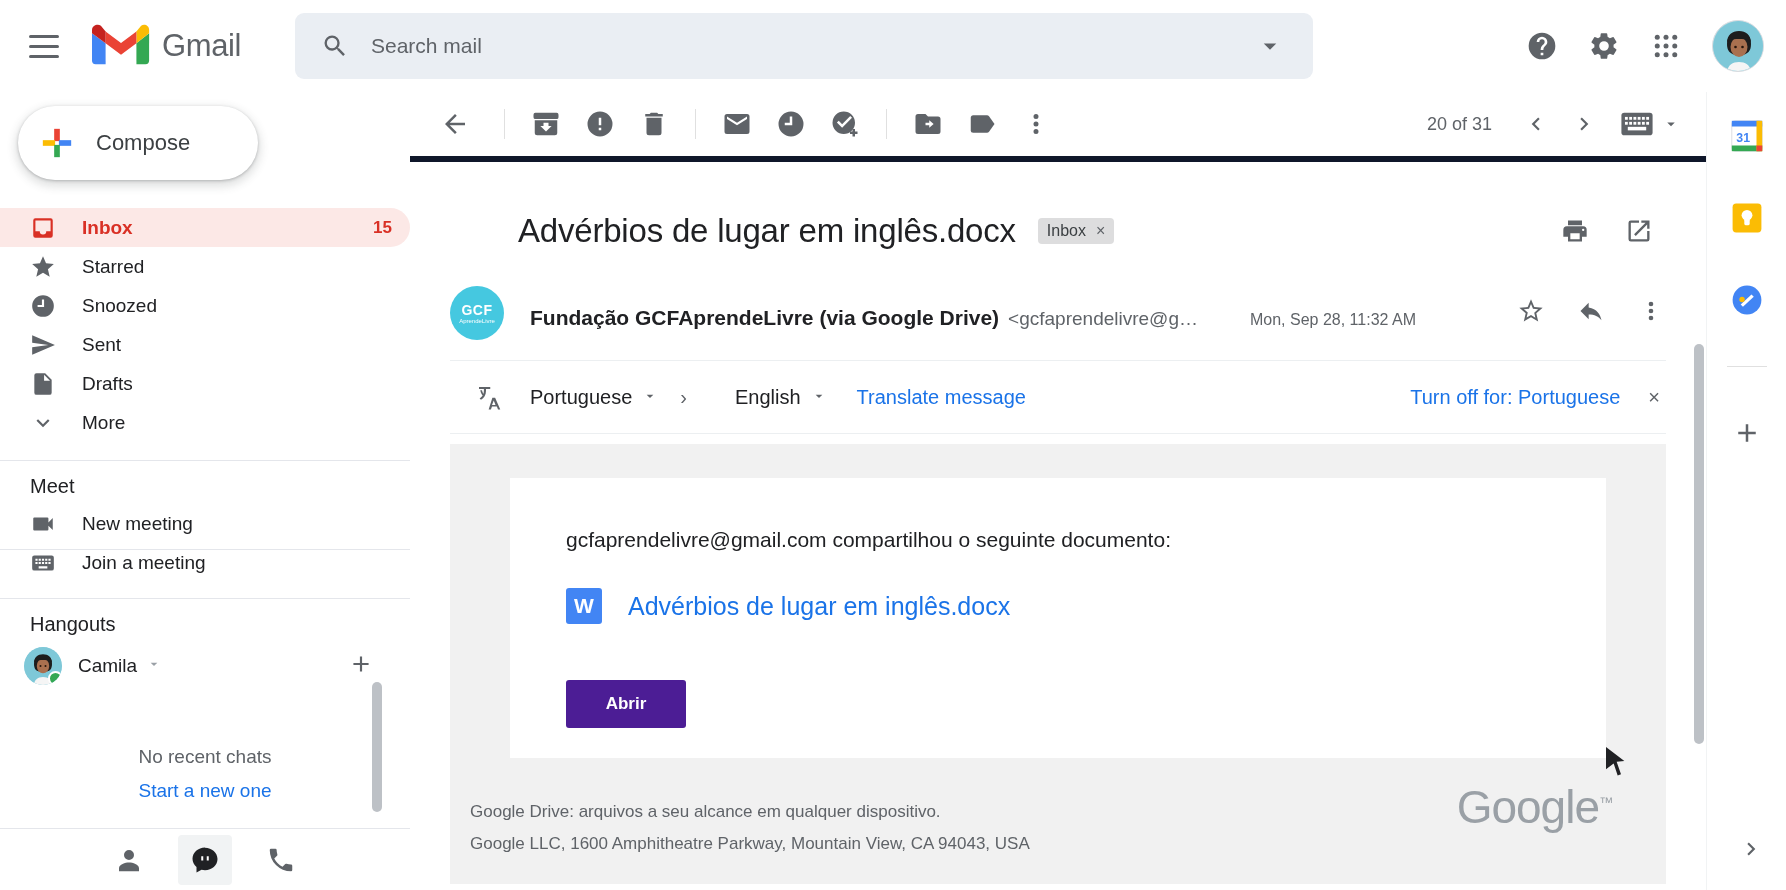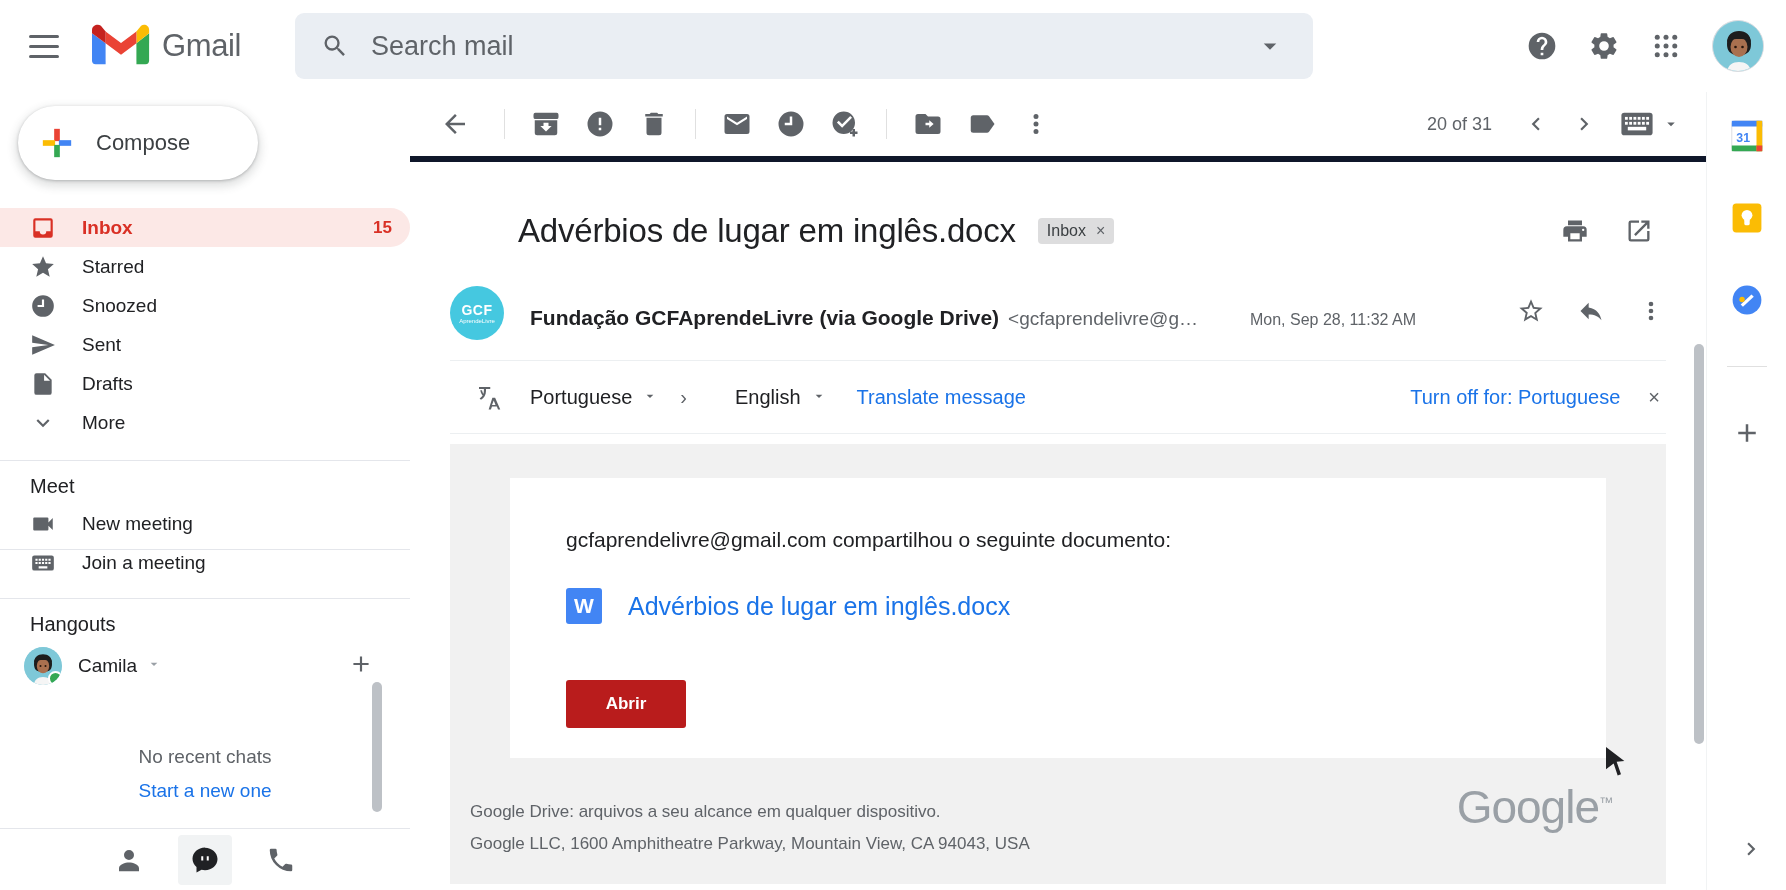--- a/index.html
+++ b/index.html
@@ -24,21 +24,21 @@
   .gmail-logo { width:58px; height:44px; }
   .brand-name { font-size:31px; color:#5f6368; margin-left:12px; letter-spacing:-0.4px; }
 
   .searchwrap {
     margin-left:54px; width:1018px; height:66px; background:#eaeef3;
     border-radius:9px; display:flex; align-items:center; padding:0 18px;
   }
   .search-ico { width:28px; height:28px; margin:0 22px 0 8px; flex:none; }
   .search-input {
     flex:1; border:none; outline:none; background:transparent;
-    font-size:27px; color:#202124; font-family:"Liberation Sans", sans-serif;
+    font-size:21px; color:#202124; font-family:"Liberation Sans", sans-serif;
   }
   .search-input::placeholder { color:#5f6368; }
   .search-caret { width:30px; height:30px; margin-right:10px; cursor:pointer; flex:none; }
 
   .top-right { margin-left:auto; display:flex; align-items:center; padding-right:22px; gap:6px; }
   .icon-btn {
     width:56px; height:56px; border-radius:50%; display:flex; align-items:center;
     justify-content:center; cursor:pointer; border:none; background:transparent;
   }
   .avatar-top {
@@ -156,21 +156,21 @@
 
   .body-area { margin:10px 40px 0 40px; background:#f1f1f1; height:440px; position:relative;
     padding-top:34px; }
   .card { background:#fff; margin:0 60px; min-height:280px; padding:50px 0 0 56px; }
   .card-line { font-size:21px; color:#202124; }
   .attach-row { display:flex; align-items:center; margin-top:36px; }
   .word-ico { width:36px; height:36px; background:#4285f4; border-radius:3px;
     display:flex; align-items:center; justify-content:center; color:#fff;
     font-size:21px; font-weight:bold; flex:none; }
   .attach-name { font-size:25px; color:#1a73e8; margin-left:26px; cursor:pointer; }
-  .open-btn { margin-top:56px; width:120px; height:48px; background:#b91c1c; border:none;
+  .open-btn { margin-top:56px; width:120px; height:48px; background:#4c1d95; border:none;
     border-radius:3px; color:#fff; font-size:17px; font-weight:bold; cursor:pointer;
     font-family:"Liberation Sans", sans-serif; }
   .footer-txt { margin:38px 0 0 20px; }
   .footer-txt div { font-size:17px; color:#5f6368; line-height:1.9; }
   .google-wm { position:absolute; right:54px; bottom:50px; font-size:46px; color:#9aa0a6;
     font-family:"Liberation Sans", sans-serif; letter-spacing:-1px; }
   .google-wm sup { font-size:14px; vertical-align:super; }
 
   .main-scroll { position:absolute; right:2px; top:182px; width:10px; height:400px;
     background:#bdc1c6; border-radius:5px; }

